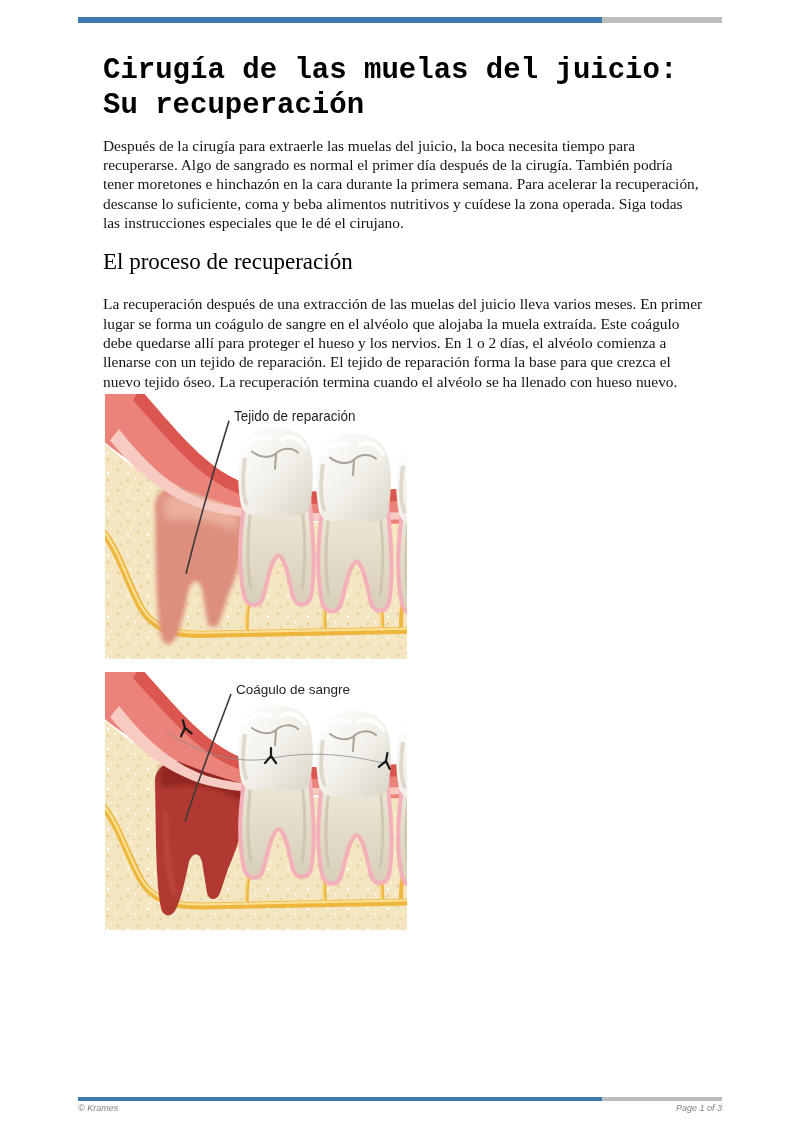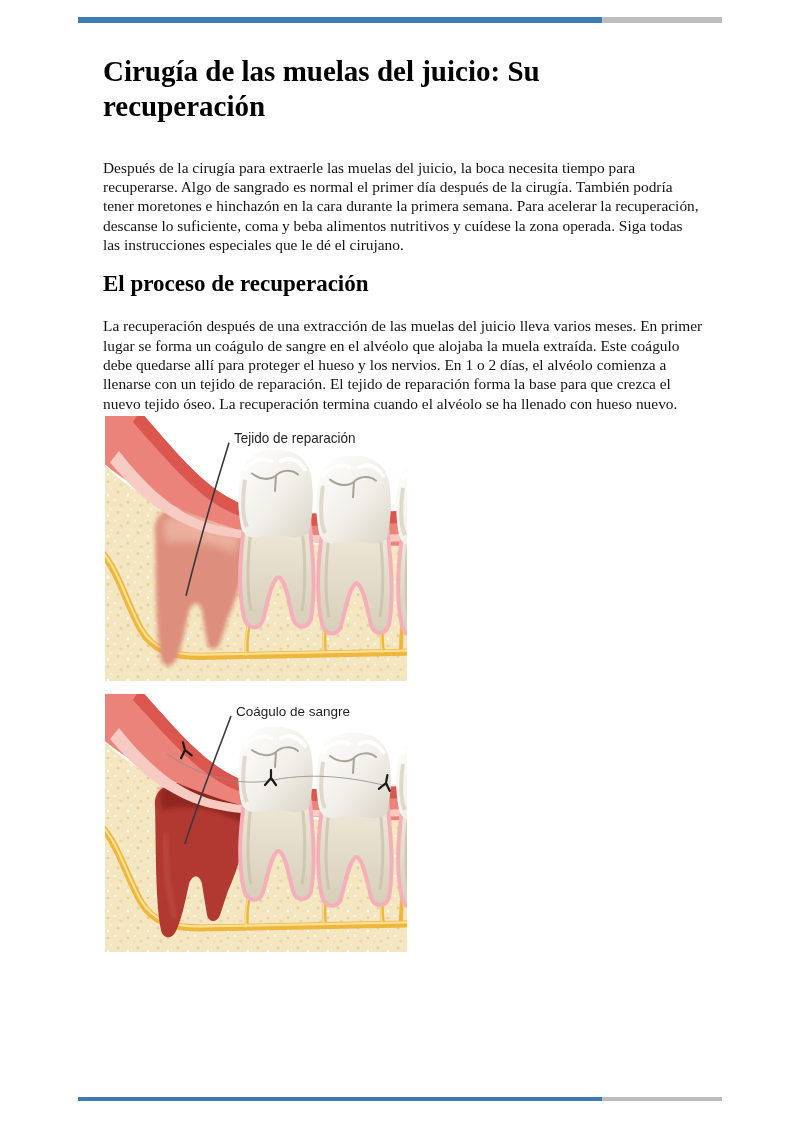--- a/index.html
+++ b/index.html
@@ -6,24 +6,24 @@
   .page{position:relative;width:800px;height:1130px;background:#ffffff;overflow:hidden;
         font-family:"Liberation Serif",serif;color:#141414;}
   
   .rule{position:absolute;left:78px;width:644px;display:flex;}
   .rule-top{top:17px;height:6px;}
   .rule-bottom{top:1097px;height:4px;}
   .rule-blue{width:524px;height:100%;background:var(--bar-blue,#3e7bb0);}
   .rule-gray{flex:1;height:100%;background:var(--bar-gray,#bdbdbd);}
   
   .content{position:absolute;left:103px;top:0;width:600px;}
-  h1{margin:54px 0 0 0;font-size:29px;line-height:1.2;font-weight:bold;color:#000;width:580px;}
-  p.body-par{margin:34px 0 0 0;font-size:15.4px;line-height:1.255;width:600px;}
+  h1{margin:54px 0 0 0;font-size:29px;line-height:1.2;font-weight:bold;color:#000;width:580px;font-family:Liberation Mono, monospace;}
+  p.body-par{margin:12px 0 0 0;font-size:15.4px;line-height:1.255;width:600px;}
   p.body-par.second{margin-top:19px;}
-  h2{margin:17px 0 0 0;font-size:23px;font-weight:bold;color:#000;}
+  h2{margin:17px 0 0 0;font-size:23px;font-weight:normal;color:#000;}
   figure{margin:0;padding:0;}
   .fig{display:block;margin:13px 0 0 2px;}
   .fig2{margin-top:3px;}
   .fig-label{font-family:"Liberation Sans",sans-serif;font-size:13.5px;fill:#1f1f1f;}
   
   .footer-row{position:absolute;left:78px;top:1103px;width:644px;display:flex;
               justify-content:space-between;font-family:"Liberation Sans",sans-serif;
               font-style:italic;font-size:9px;color:#808080;}
 </style>
 </head>
@@ -161,14 +161,18 @@
         <text class="fig-label" x="131" y="22">Coágulo de sangre</text>
       </svg>
     </figure>
   </main>
 
   <div class="rule rule-bottom">
     <div class="rule-blue"></div>
     <div class="rule-gray"></div>
   </div>
 
+  <div class="footer-row">
+    <span>© Krames</span>
+    <span>Page 1 of 3</span>
+  </div>
 
 </div>
 
 </body></html>

